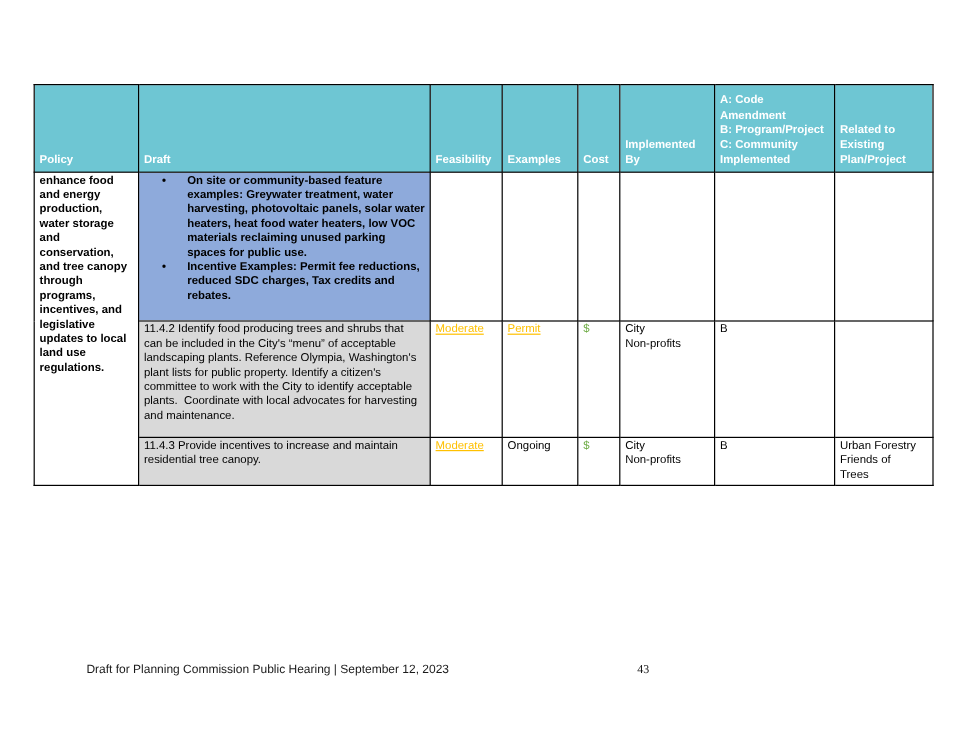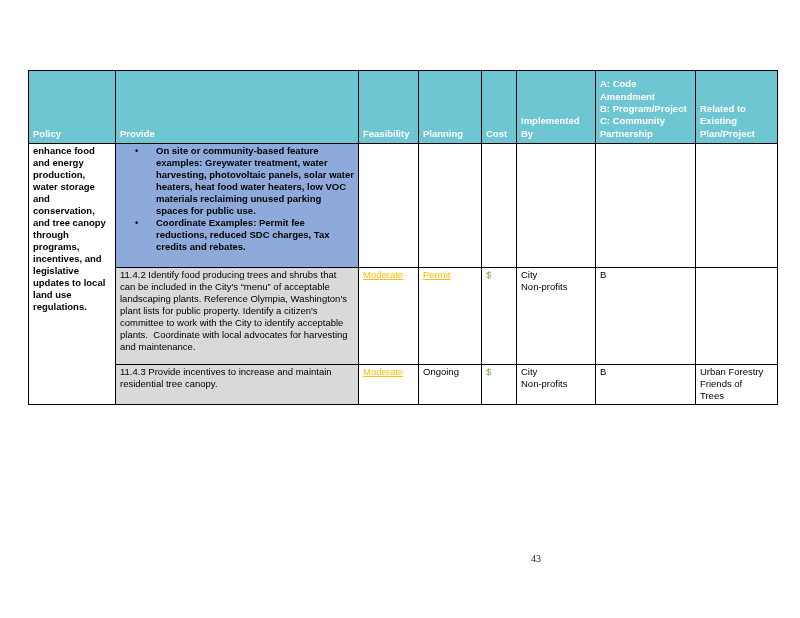--- a/index.html
+++ b/index.html
@@ -77,46 +77,46 @@
       <col style="width:60px">
       <col style="width:63px">
       <col style="width:35px">
       <col style="width:79px">
       <col style="width:100px">
       <col style="width:82px">
     </colgroup>
     <tbody>
         <tr style="height:73px">
       <th>Policy</th>
-      <th>Provide</th>
+      <th>Draft</th>
       <th>Feasibility</th>
-      <th>Planning</th>
+      <th>Examples</th>
       <th>Cost</th>
       <th>Implemented
 By</th>
       <th>A: Code
 Amendment
 B: Program/Project
 C: Community
-Partnership</th>
+Implemented</th>
       <th>Related to
 Existing
 Plan/Project</th>
     </tr>
 
     <tr style="height:124px">
       <td class="policy-cell" rowspan="3">enhance food and energy production, water storage and conservation, and tree canopy through programs, incentives, and legislative updates to local land use regulations.</td>
       <td class="action-blue">
         <div class="bullet">
           <span class="dot">•</span>
           <span>On site or community-based feature examples: Greywater treatment, water harvesting, photovoltaic panels, solar water heaters, heat food water heaters, low VOC materials reclaiming unused parking spaces for public use.</span>
         </div>
         <div class="bullet">
           <span class="dot">•</span>
-          <span>Coordinate Examples: Permit fee reductions, reduced SDC charges, Tax credits and rebates.</span>
+          <span>Incentive Examples: Permit fee reductions, reduced SDC charges, Tax credits and rebates.</span>
         </div>
       </td>
       <td class="data-cell"></td>
       <td class="data-cell"></td>
       <td class="data-cell"></td>
       <td class="data-cell"></td>
       <td class="data-cell"></td>
       <td class="data-cell"></td>
     </tr>
 
@@ -139,15 +139,16 @@
       <td class="data-cell pre">City
 Non-profits</td>
       <td class="data-cell">B</td>
       <td class="data-cell pre">Urban Forestry
 Friends of
 Trees</td>
     </tr>
   </tbody>
     </table>
 
+  <div class="footer-left">Draft for Planning Commission Public Hearing | September 12, 2023</div>
   <div class="footer-page">43</div>
 
 </div>
 
 </body></html>

